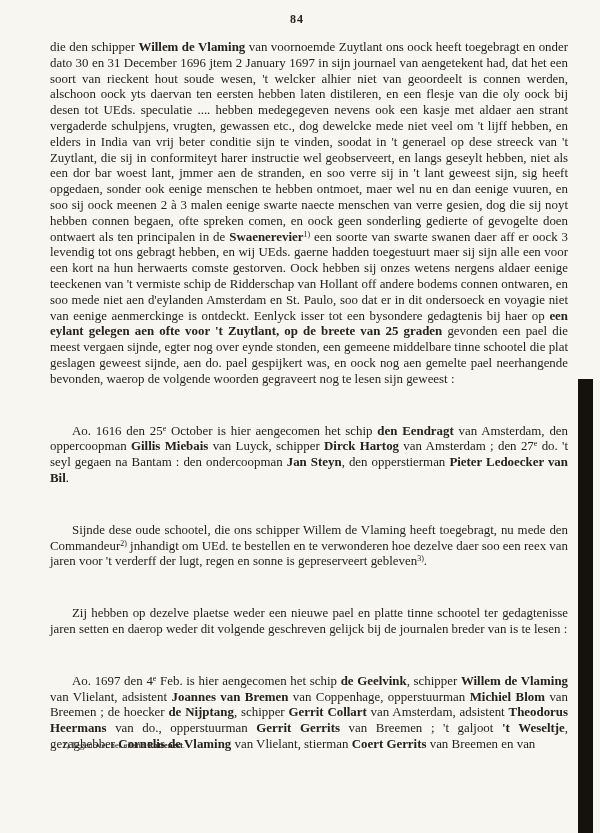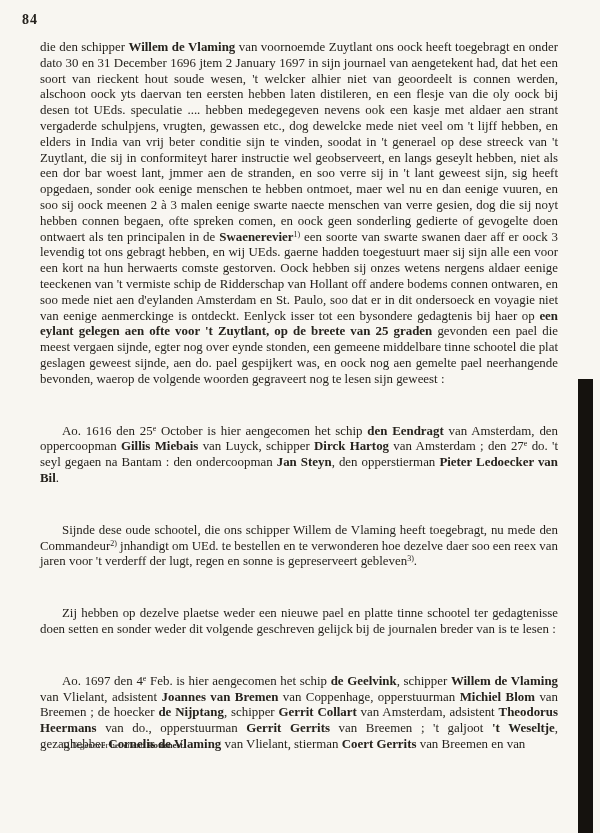--- a/index.html
+++ b/index.html
@@ -6,25 +6,25 @@
   html, body { background:#ffffff; }
   body {
     width:600px; height:833px; position:relative; overflow:hidden;
     font-family:"Liberation Serif", serif;
   }
   .page {
     position:absolute; left:0; top:0; width:600px; height:833px;
     background:#f8f6f1; color:#26231e; overflow:hidden;
   }
   .page-number {
-    position:absolute; top:12px; left:22px; width:518px;
-    text-align:left; font-weight:bold; font-size:14px; letter-spacing:1px;
+    position:absolute; top:12px; left:38px; width:518px;
+    text-align:center; font-weight:bold; font-size:12px; letter-spacing:1px;
   }
   .body-text {
-    position:absolute; top:40px; left:40px; width:518px;
+    position:absolute; top:40px; left:50px; width:518px;
     font-size:12.9px; line-height:15.8px; text-align:justify;font-family:Liberation Serif, serif;
   }
   .para { margin-bottom:5px; }
   .para.indent { text-indent:22px;margin-top:36px; }
   .bold { font-weight:bold;text-align:center; }
   sup.fnref, sup.ord {
     font-size:8px; line-height:0; vertical-align:4px;
   }
   .footnotes {
     position:absolute; left:62px; top:740px; width:496px;
@@ -40,21 +40,21 @@
 </head>
 <body>
 
 <div class="page">
   <div class="page-number">84</div>
 
   <div class="body-text">
       <p class="para"><span class="">die den schipper </span><span class="bold">Willem de Vlaming</span><span class=""> van voornoemde Zuytlant ons oock heeft toegebragt en onder dato 30 en 31 December 1696 jtem 2 January 1697 in sijn journael van aengetekent had, dat het een soort van rieckent hout soude wesen, 't welcker alhier niet van geoordeelt is connen werden, alschoon oock yts daervan ten eersten hebben laten distileren, en een flesje van die oly oock bij desen tot UEds. speculatie .... hebben medegegeven nevens ook een kasje met aldaer aen strant vergaderde schulpjens, vrugten, gewassen etc., dog dewelcke mede niet veel om 't lijff hebben, en elders in India van vrij beter conditie sijn te vinden, soodat in 't generael op dese streeck van 't Zuytlant, die sij in conformiteyt harer instructie wel geobserveert, en langs geseylt hebben, niet als een dor bar woest lant, jmmer aen de stranden, en soo verre sij in 't lant geweest sijn, sig heeft opgedaen, sonder ook eenige menschen te hebben ontmoet, maer wel nu en dan eenige vuuren, en soo sij oock meenen 2 à 3 malen eenige swarte naecte menschen van verre gesien, dog die sij noyt hebben connen begaen, ofte spreken comen, en oock geen sonderling gedierte of gevogelte doen ontwaert als ten principalen in de </span><span class="bold">Swaenerevier</span><sup class="fnref">1)</sup><span class=""> een soorte van swarte swanen daer aff er oock 3 levendig tot ons gebragt hebben, en wij UEds. gaerne hadden toegestuurt maer sij sijn alle een voor een kort na hun herwaerts comste gestorven. Oock hebben sij onzes wetens nergens aldaer eenige teeckenen van 't vermiste schip de Ridderschap van Hollant off andere bodems connen ontwaren, en soo mede niet aen d'eylanden Amsterdam en St. Paulo, soo dat er in dit ondersoeck en voyagie niet van eenige aenmerckinge is ontdeckt. Eenlyck isser tot een bysondere gedagtenis bij haer op </span><span class="bold">een eylant gelegen aen ofte voor 't Zuytlant, op de breete van 25 graden</span><span class=""> gevonden een pael die meest vergaen sijnde, egter nog over eynde stonden, een gemeene middelbare tinne schootel die plat geslagen geweest sijnde, aen do. pael gespijkert was, en oock nog aen gemelte pael neerhangende bevonden, waerop de volgende woorden gegraveert nog te lesen sijn geweest :</span></p>
       <p class="para indent"><span class="">Ao. 1616 den 25</span><sup class="ord">e</sup><span class=""> October is hier aengecomen het schip </span><span class="bold">den Eendragt</span><span class=""> van Amsterdam, den oppercoopman </span><span class="bold">Gillis Miebais</span><span class=""> van Luyck, schipper </span><span class="bold">Dirck Hartog</span><span class=""> van Amsterdam ; den 27</span><sup class="ord">e</sup><span class=""> do. 't seyl gegaen na Bantam : den ondercoopman </span><span class="bold">Jan Steyn</span><span class="">, den opperstierman </span><span class="bold">Pieter Ledoecker van Bil</span><span class="">.</span></p>
       <p class="para indent"><span class="">Sijnde dese oude schootel, die ons schipper Willem de Vlaming heeft toegebragt, nu mede den Commandeur</span><sup class="fnref">2)</sup><span class=""> jnhandigt om UEd. te bestellen en te verwonderen hoe dezelve daer soo een reex van jaren voor 't verderff der lugt, regen en sonne is gepreserveert gebleven</span><sup class="fnref">3)</sup><span class="">.</span></p>
-      <p class="para indent"><span class="">Zij hebben op dezelve plaetse weder een nieuwe pael en platte tinne schootel ter gedagtenisse doen setten en sonder weder dit volgende geschreven gelijck bij de journalen breder van is te lesen :</span></p>
+      <p class="para indent"><span class="">Zij hebben op dezelve plaetse weder een nieuwe pael en platte tinne schootel ter gedagtenisse jaren setten en daerop weder dit volgende geschreven gelijck bij de journalen breder van is te lesen :</span></p>
       <p class="para indent"><span class="">Ao. 1697 den 4</span><sup class="ord">e</sup><span class=""> Feb. is hier aengecomen het schip </span><span class="bold">de Geelvink</span><span class="">, schipper </span><span class="bold">Willem de Vlaming</span><span class=""> van Vlielant, adsistent </span><span class="bold">Joannes van Bremen</span><span class=""> van Coppenhage, opperstuurman </span><span class="bold">Michiel Blom</span><span class=""> van Breemen ; de hoecker </span><span class="bold">de Nijptang</span><span class="">, schipper </span><span class="bold">Gerrit Collart</span><span class=""> van Amsterdam, adsistent </span><span class="bold">Theodorus Heermans</span><span class=""> van do., opperstuurman </span><span class="bold">Gerrit Gerrits</span><span class=""> van Breemen ; 't galjoot </span><span class="bold">'t Weseltje</span><span class="">, gezaghebber </span><span class="bold">Cornelis de Vlaming</span><span class=""> van Vlielant, stierman </span><span class="bold">Coert Gerrits</span><span class=""> van Breemen en van</span></p>
     </div>
 
   <div class="footnotes">
       <div class="footnote"><span class="fn-marker">1)</span><span class="">Tegenover het eiland </span><span class="bold">Rottenest</span><span class="">.</span></div>
     </div>
 
   <div class="scan-bar"></div>
 </div>
 

